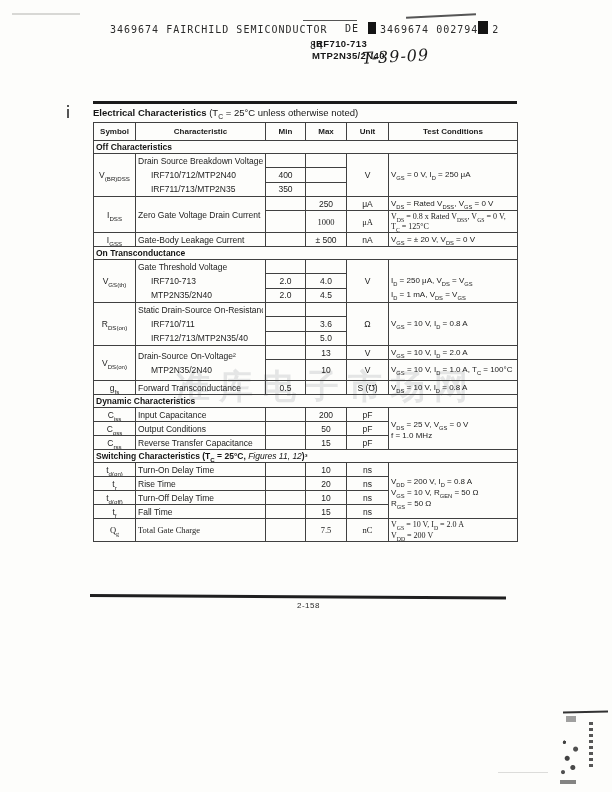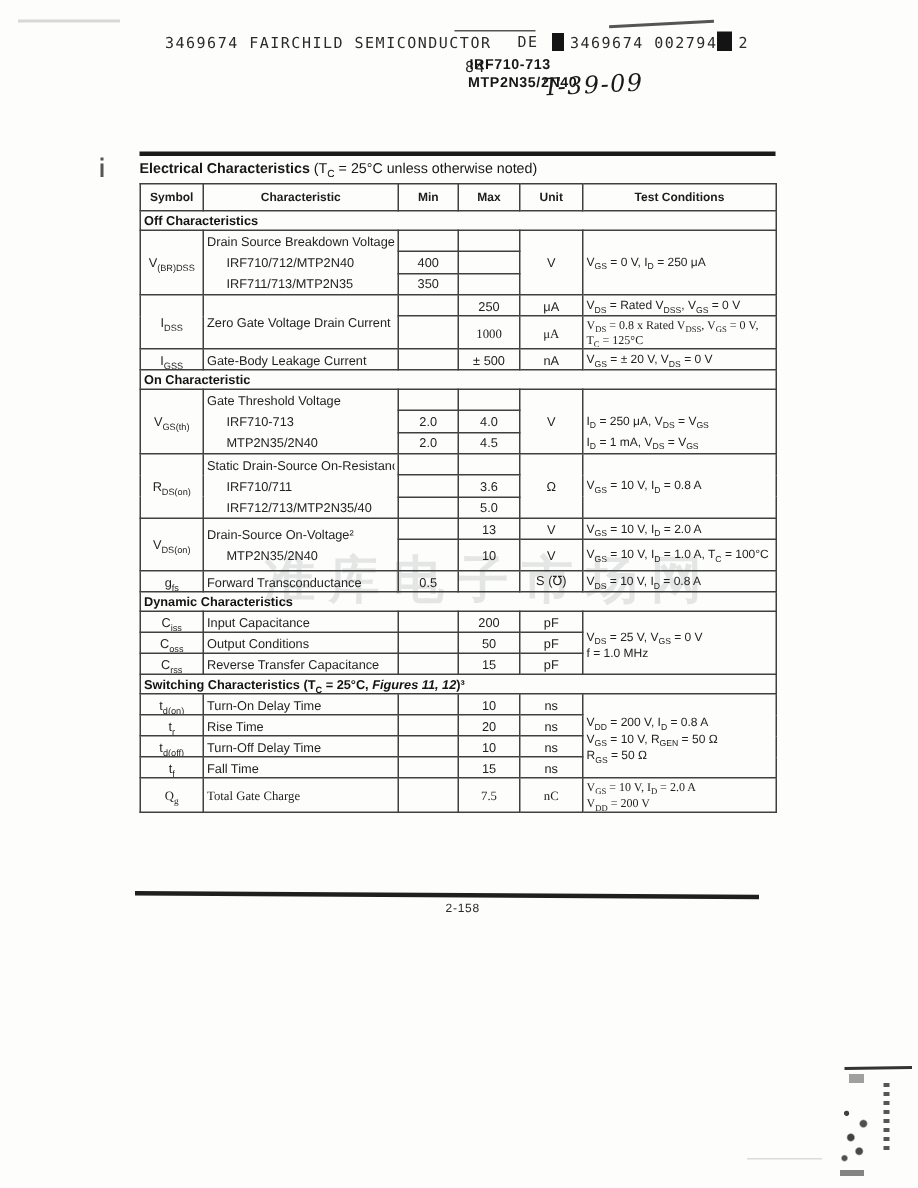--- a/index.html
+++ b/index.html
@@ -38,21 +38,21 @@
   .char{text-align:left;padding-left:5px;}
   .aline{height:14px;line-height:14px;white-space:nowrap;overflow:hidden;}
   .ind{padding-left:13px;}
   .cond{font-size:8px;text-align:left;padding-left:4px;line-height:10px;}
   .cond .aline{height:14px;line-height:14px;}
   .cml div{line-height:11px;white-space:nowrap;}
   .bandcell{
     border-left:hidden;border-right:hidden;
     font-weight:bold;text-align:left;padding-left:1px;font-size:8.5px;color:#131313;white-space:nowrap;
   }
-  .bandcell .fig{font-style:italic;font-weight:bold;text-align:center;}
+  .bandcell .fig{font-style:italic;font-weight:normal;text-align:center;}
   .h18{height:18px;} .h14{height:14px;} .h13{height:13px;} .h21{height:21px;} .h22{height:22px;font-family:Liberation Serif, serif;}
   sub{font-size:.72em;line-height:0;}
   
   .wm{
     left:176px;top:364px;font-size:34px;font-weight:bold;letter-spacing:9px;
     color:#8f959b;opacity:.22;white-space:nowrap;pointer-events:none;
   }
   
   .footline{background:#1f1f1f;transform:rotate(.35deg);transform-origin:left center;}
   .pagenum{font-size:8px;color:#2a2a2a;letter-spacing:.5px;}
@@ -168,21 +168,21 @@
       <tr class="h14">
         <td class="c">I<sub>GSS</sub></td>
         <td class="char">Gate-Body Leakage Current</td>
         <td class="c"></td>
         <td class="c">± 500</td>
         <td class="c">nA</td>
         <td class="cond">V<sub>GS</sub> = ± 20 V, V<sub>DS</sub> = 0 V</td>
       </tr>
 
       <tr class="h13">
-        <td colspan="6" class="bandcell">On Characteristic</td>
+        <td colspan="6" class="bandcell">On Transconductance</td>
       </tr>
 
       <tr class="h14">
         <td rowspan="3" class="c vt">
           <div class="aline">V<sub>GS(th)</sub></div>
         </td>
         <td rowspan="3" class="char vt">
           <div class="aline">Gate Threshold Voltage</div>
           <div class="aline ind">IRF710-713</div>
           <div class="aline ind">MTP2N35/2N40</div>

